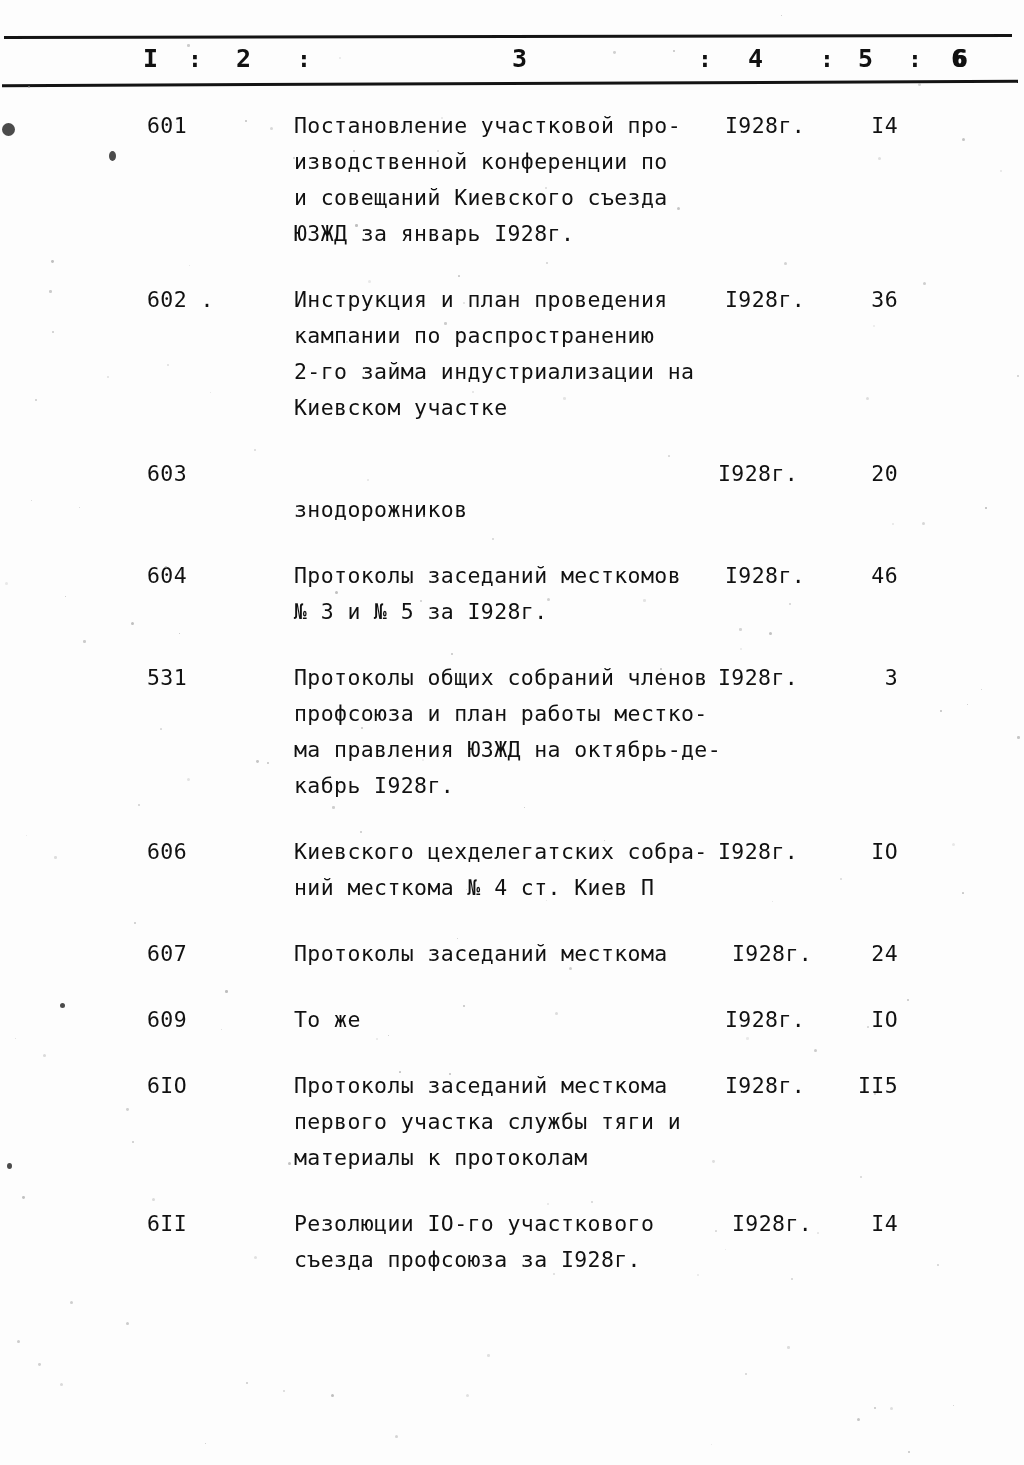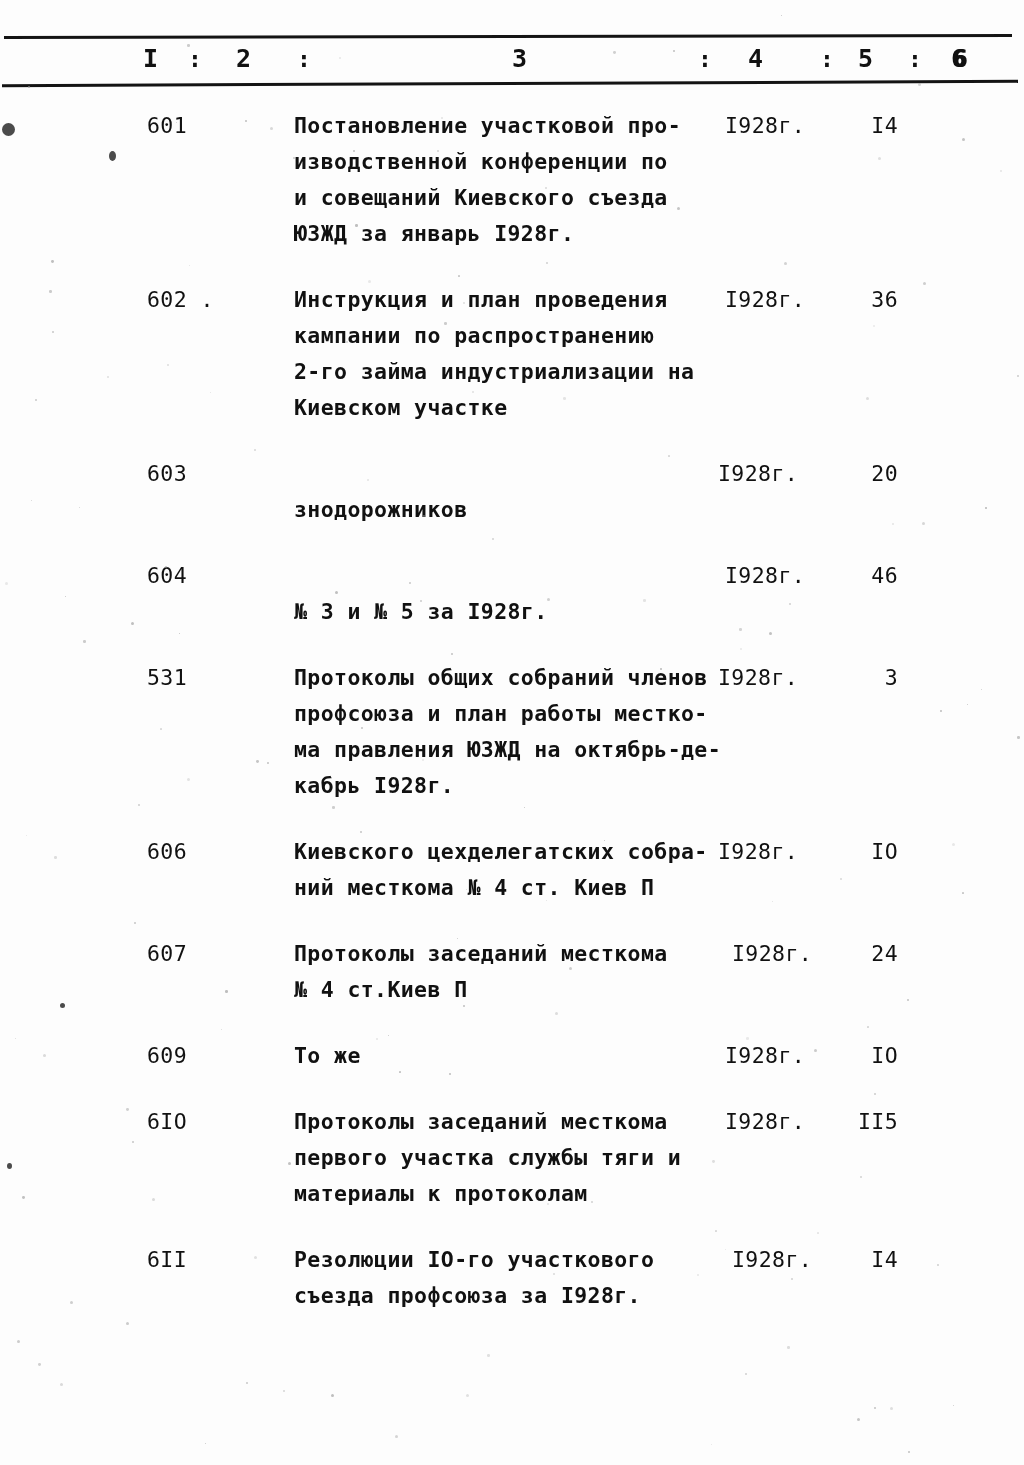--- a/index.html
+++ b/index.html
@@ -101,21 +101,21 @@
 
   .cell {
     position: absolute;
     font-size: 21.5px;
     line-height: 36px;
     letter-spacing: 0.4px;
     white-space: pre;
   }
 
   .c-num   { left: 147px; }
-  .c-desc  { left: 294px; font-weight: bold; }
+  .c-desc  { left: 294px; }
   .c-year  { left: 725px; }
   .c-count { left: 846px; width: 52px; text-align: right; }
 
   
   .c-year.tight { left: 718px; }
   .c-year.wide  { left: 732px; }
 </style>
 </head>
 <body>
 
@@ -147,36 +147,35 @@
         <div class="entry-line"><span class="cell c-num">602 .</span><span class="cell c-desc">Инструкция и план проведения</span><span class="cell c-year">I928г.</span><span class="cell c-count">36</span></div>
         <div class="entry-line"><span class="cell c-desc">кампании по распространению</span></div>
         <div class="entry-line"><span class="cell c-desc">2-го займа индустриализации на</span></div>
         <div class="entry-line"><span class="cell c-desc">Киевском участке</span></div>
       </div>
       <div class="entry">
         <div class="entry-line"><span class="cell c-num">603</span><span class="cell c-year tight">I928г.</span><span class="cell c-count">20</span></div>
         <div class="entry-line"><span class="cell c-desc">знодорожников</span></div>
       </div>
       <div class="entry">
-        <div class="entry-line"><span class="cell c-num">604</span><span class="cell c-year">I928г.</span><span class="cell c-count">46</span></div>
+        <div class="entry-line"><span class="cell c-num">604</span><span class="cell c-desc">Протоколы заседаний месткомов</span><span class="cell c-year">I928г.</span><span class="cell c-count">46</span></div>
         <div class="entry-line"><span class="cell c-desc">№ 3 и № 5 за I928г.</span></div>
       </div>
       <div class="entry">
         <div class="entry-line"><span class="cell c-num">531</span><span class="cell c-desc">Протоколы общих собраний членов</span><span class="cell c-year tight">I928г.</span><span class="cell c-count">3</span></div>
         <div class="entry-line"><span class="cell c-desc">профсоюза и план работы местко-</span></div>
         <div class="entry-line"><span class="cell c-desc">ма правления ЮЗЖД на октябрь-де-</span></div>
         <div class="entry-line"><span class="cell c-desc">кабрь I928г.</span></div>
       </div>
       <div class="entry">
         <div class="entry-line"><span class="cell c-num">606</span><span class="cell c-desc">Киевского цехделегатских собра-</span><span class="cell c-year tight">I928г.</span><span class="cell c-count">IO</span></div>
         <div class="entry-line"><span class="cell c-desc">ний месткома № 4 ст. Киев П</span></div>
       </div>
       <div class="entry">
         <div class="entry-line"><span class="cell c-num">607</span><span class="cell c-desc">Протоколы заседаний месткома</span><span class="cell c-year wide">I928г.</span><span class="cell c-count">24</span></div>
-        <div class="entry-line"><span class="cell c-desc">№ 4 ст.Киев П</span></div>
       </div>
       <div class="entry">
         <div class="entry-line"><span class="cell c-num">609</span><span class="cell c-desc">То же</span><span class="cell c-year">I928г.</span><span class="cell c-count">IO</span></div>
       </div>
       <div class="entry">
         <div class="entry-line"><span class="cell c-num">6IO</span><span class="cell c-desc">Протоколы заседаний месткома</span><span class="cell c-year">I928г.</span><span class="cell c-count">II5</span></div>
         <div class="entry-line"><span class="cell c-desc">первого участка службы тяги и</span></div>
         <div class="entry-line"><span class="cell c-desc">материалы к протоколам</span></div>
       </div>
       <div class="entry">

